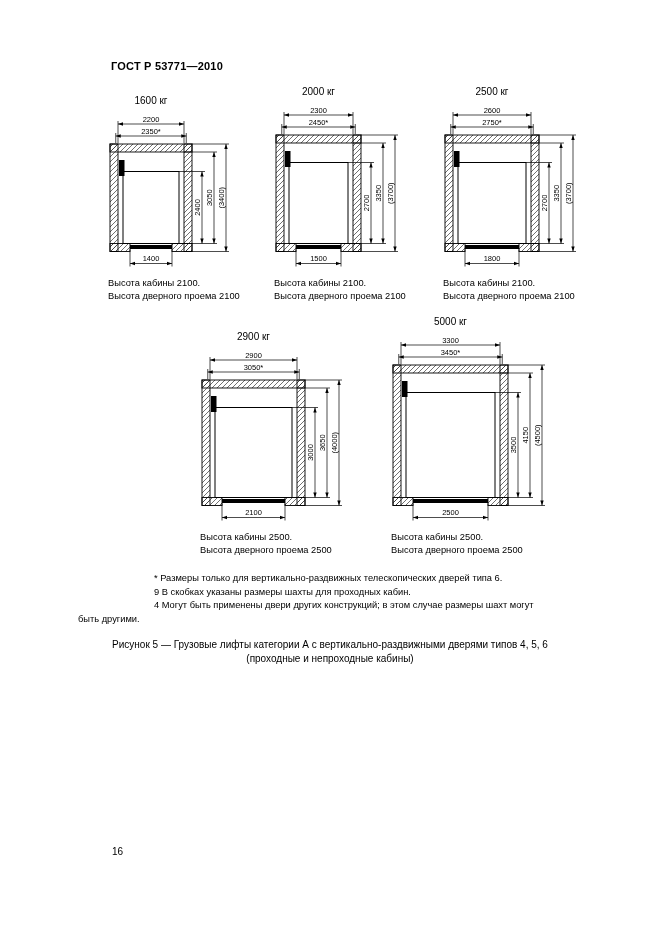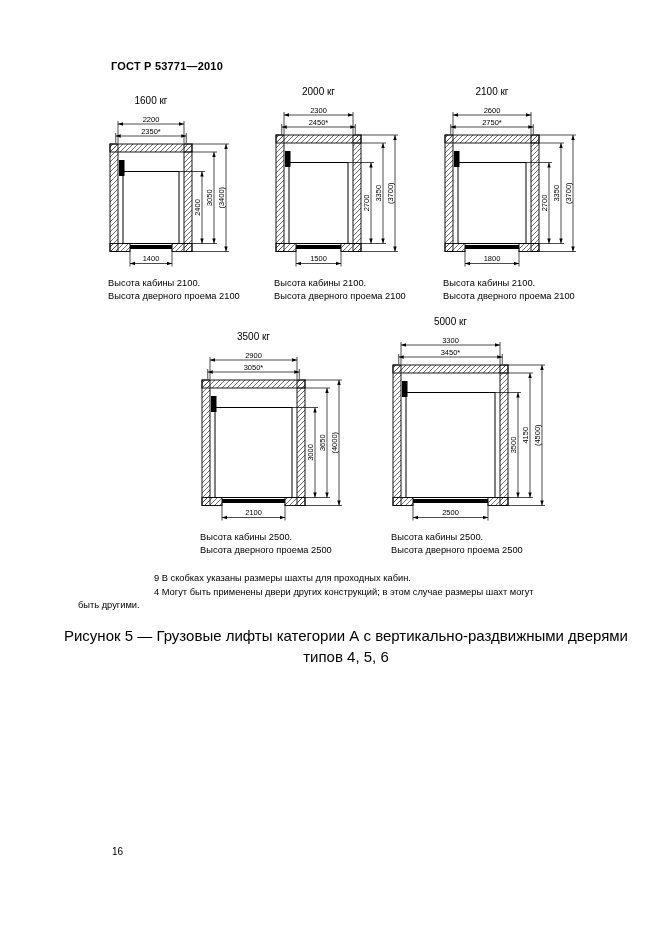--- a/index.html
+++ b/index.html
@@ -24,21 +24,21 @@
     font-size:10px;text-align:center;white-space:nowrap;
     width:100%;box-sizing:border-box;padding-right:40px;margin-bottom:2px;
   }
   .diagram-caption{
     margin-top:5px;margin-left:4px;font-size:9.3px;line-height:1.35;
     width:0;white-space:nowrap;
   }
   svg text{font-family:"Liberation Sans",sans-serif;}
   .notes{margin:16px 0 0 78px;width:470px;font-size:9.3px;line-height:1.45;}
   .notes .indent{text-indent:76px;}
-  .fig-caption{margin-top:12px;width:600px;padding-left:46px;text-align:center;font-size:15px;line-height:1.4;}
+  .fig-caption{margin-top:12px;width:600px;padding-left:30px;text-align:center;font-size:10px;line-height:1.4;}
   .page-number{position:absolute;left:76px;top:846px;font-size:10px;margin-left:36px;}
 </style>
 </head>
 <body>
 
 <div class="doc-header">ГОСТ Р 53771—2010</div>
 
 <div class="content">
 
   <div class="row row1">
@@ -153,21 +153,21 @@
           <polygon points="71,164.5 66,162.8 66,166.2" fill="#000"></polygon>
           <text x="48.5" y="162" font-size="7.5" text-anchor="middle" fill="#000">1500</text>
         </svg>
       <div class="diagram-caption">
         <div>Высота кабины 2100.</div>
         <div>Высота дверного проема 2100</div>
       </div>
     </div>
 
     <div class="diagram-block">
-      <div class="diagram-title">2100 кг</div>
+      <div class="diagram-title">2500 кг</div>
       <svg class="diagram-svg" width="146" height="173" viewBox="0 0 146 173">
           <defs>
             <pattern id="hatch2" patternUnits="userSpaceOnUse" width="5" height="5">
               <path d="M0 5 L5 0" stroke="#333" stroke-width="0.7"></path>
             </pattern>
           </defs>
           <rect x="6" y="36" width="94" height="8" fill="url(#hatch2)" stroke="#000" stroke-width="0.9"></rect>
           <rect x="6" y="36" width="8" height="116.5" fill="url(#hatch2)" stroke="#000" stroke-width="0.9"></rect>
           <rect x="92" y="36" width="8" height="116.5" fill="url(#hatch2)" stroke="#000" stroke-width="0.9"></rect>
           <rect x="6" y="144.5" width="20" height="8" fill="url(#hatch2)" stroke="#000" stroke-width="0.9"></rect>
@@ -215,21 +215,21 @@
         <div>Высота кабины 2100.</div>
         <div>Высота дверного проема 2100</div>
       </div>
     </div>
 
   </div>
 
   <div class="row row2">
 
     <div class="diagram-block">
-      <div class="diagram-title">3500 кг</div>
+      <div class="diagram-title">2900 кг</div>
       <svg class="diagram-svg" width="155" height="182" viewBox="0 0 155 182">
           <defs>
             <pattern id="hatch3" patternUnits="userSpaceOnUse" width="5" height="5">
               <path d="M0 5 L5 0" stroke="#333" stroke-width="0.7"></path>
             </pattern>
           </defs>
           <rect x="6" y="36" width="103" height="8" fill="url(#hatch3)" stroke="#000" stroke-width="0.9"></rect>
           <rect x="6" y="36" width="8" height="125.5" fill="url(#hatch3)" stroke="#000" stroke-width="0.9"></rect>
           <rect x="101" y="36" width="8" height="125.5" fill="url(#hatch3)" stroke="#000" stroke-width="0.9"></rect>
           <rect x="6" y="153.5" width="20" height="8" fill="url(#hatch3)" stroke="#000" stroke-width="0.9"></rect>
@@ -333,23 +333,25 @@
         </svg>
       <div class="diagram-caption">
         <div>Высота кабины 2500.</div>
         <div>Высота дверного проема 2500</div>
       </div>
     </div>
 
   </div>
 
   <div class="notes">
+    <div class="indent">*  Размеры только для вертикально-раздвижных телескопических дверей типа 6.</div>
     <div class="indent">9  В скобках указаны размеры шахты для проходных кабин.</div>
     <div class="indent">4  Могут быть применены двери других конструкций; в этом случае размеры шахт могут быть другими.</div>
   </div>
 
   <div class="fig-caption">
     <div>Рисунок 5 — Грузовые лифты категории А с вертикально-раздвижными дверями типов 4, 5, 6</div>
+    <div>(проходные и непроходные кабины)</div>
   </div>
 
 </div>
 
 <div class="page-number">16</div>
 
 </body></html>

